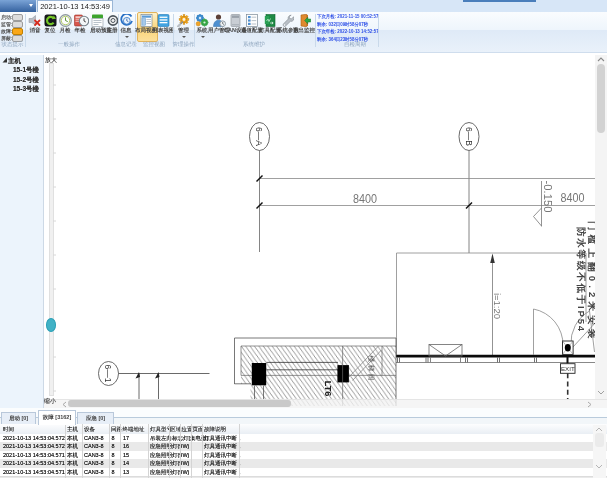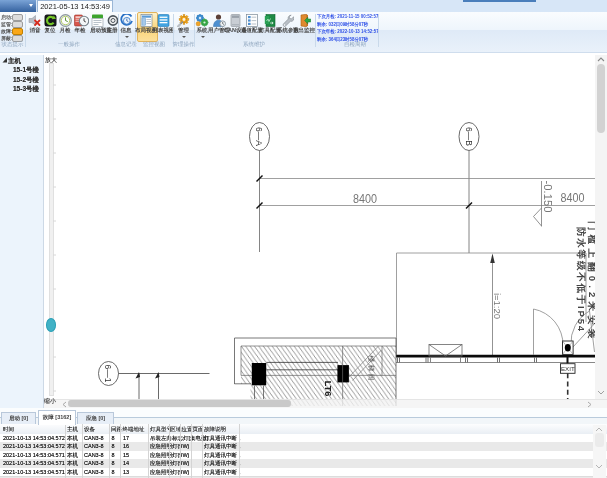--- a/index.html
+++ b/index.html
@@ -67,21 +67,21 @@
   .colsep{position:absolute;top:16px;width:1px;height:54px;background:#d4d4d4;}
 </style>
 </head>
 <body>
 <div id="app">
 
   <div class="abs" id="titlebar"></div>
   <div class="abs" id="qat">
       <span class="arr"></span>
     </div>
-  <div class="abs" id="timetab">2021-05-13 14:53:49</div>
+  <div class="abs" id="timetab">2021-10-13 14:53:49</div>
   <div class="abs" id="topline"></div>
 
   <div class="abs" id="ribbon">
 
     <div class="stlbl" style="top:2px;">启动:</div>
       <div class="stbox" style="top:1.5px;"></div>
     <div class="stlbl" style="top:9px;">监管:</div>
       <div class="stbox" style="top:8.5px;"></div>
     <div class="stlbl" style="top:16px;">故障:</div>
       <div class="stbox" style="top:15.5px;background:#faa717;border-color:#c07f00;"></div>

